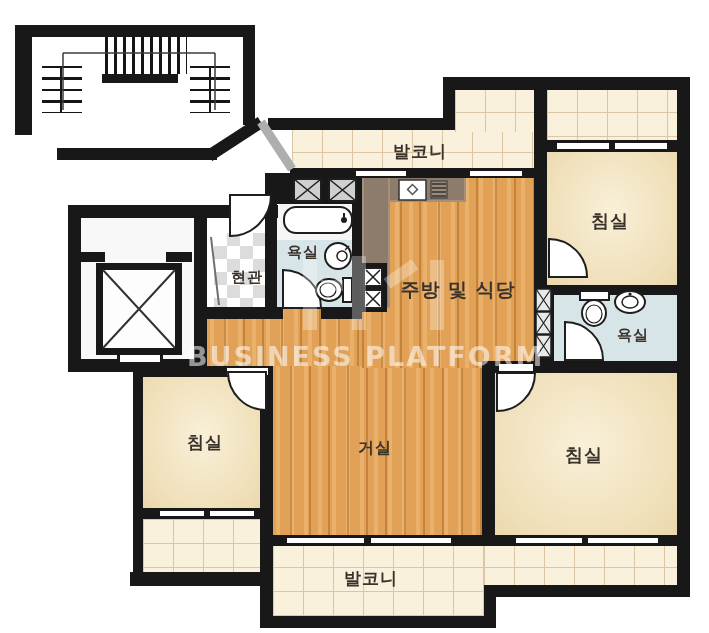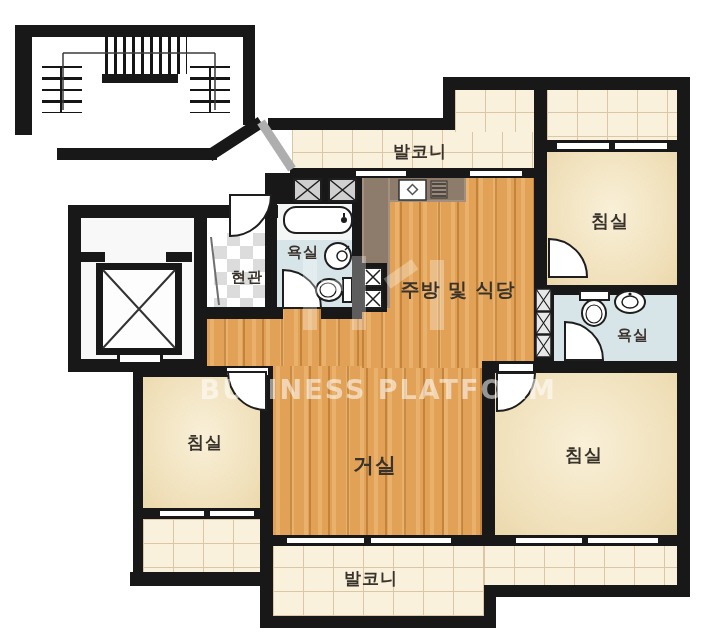--- a/index.html
+++ b/index.html
@@ -22,22 +22,22 @@
   .win{position:absolute;background:#fff;border:2px solid #181818;box-sizing:border-box;}
   .leaf{position:absolute;background:#fff;border:2px solid #181818;box-sizing:border-box;}
   .shaft{position:absolute;left:68px;top:205px;width:139px;height:167px;border:13px solid #181818;
         background:#f8f8f8;box-sizing:border-box;}
   .car{position:absolute;left:96px;top:263px;width:86px;height:92px;border:7px solid #181818;
         background:#fdfdfd;box-sizing:border-box;}
   .treads-h{position:absolute;background-image:repeating-linear-gradient(90deg,#151515 0 2.5px,rgba(0,0,0,0) 2.5px 9px);}
   .treads-v{position:absolute;background-image:repeating-linear-gradient(#151515 0 2.5px,rgba(0,0,0,0) 2.5px 11.5px);}
   .rlabel{position:absolute;transform:translate(-50%,-50%);font-weight:bold;color:#3a332b;
         white-space:nowrap;letter-spacing:1px;}
-  .wm{position:absolute;left:187px;top:341px;width:370px;text-align:right;
-        font-weight:bold;font-size:27px;color:rgba(255,255,255,.55);letter-spacing:2px;margin-top:33px;}
+  .wm{position:absolute;left:187px;top:341px;width:370px;text-align:left;
+        font-weight:bold;font-size:27px;color:rgba(255,255,255,.55);letter-spacing:2px;}
   svg.overlay{position:absolute;left:0;top:0;pointer-events:none;}
 </style>
 </head>
 <body>
 
 <div id="plan">
 
   <div class="tile" style="left:292px;top:128px;width:242px;height:40px;"></div>
   <div class="tile" style="left:455px;top:88px;width:80px;height:44px;"></div>
   <div class="tile" style="left:547px;top:88px;width:130px;height:56px;"></div>
@@ -213,19 +213,19 @@
       <rect x="384" y="268" width="34" height="12" transform="rotate(-35 401 274)"></rect>
     </g>
   </svg>
 
   <div class="rlabel" style="left:420px;top:151px;font-size:17px;">발코니</div>
   <div class="rlabel" style="left:610px;top:221px;font-size:18px;">침실</div>
   <div class="rlabel" style="left:458px;top:242px;font-size:19px;margin-top:48px;">주방 및 식당</div>
   <div class="rlabel" style="left:303px;top:252px;font-size:15px;">욕실</div>
   <div class="rlabel" style="left:247px;top:277px;font-size:15px;">현관</div>
   <div class="rlabel" style="left:633px;top:335px;font-size:15px;">욕실</div>
-  <div class="rlabel" style="left:375px;top:465px;font-size:21px;">거실</div>
+  <div class="rlabel" style="left:375px;top:448px;font-size:16px;">거실</div>
   <div class="rlabel" style="left:205px;top:442px;font-size:17px;">침실</div>
   <div class="rlabel" style="left:584px;top:455px;font-size:18px;">침실</div>
   <div class="rlabel" style="left:371px;top:578px;font-size:17px;">발코니</div>
 
   <div class="wm">BUSINESS PLATFORM</div>
 </div>
 
 </body></html>

